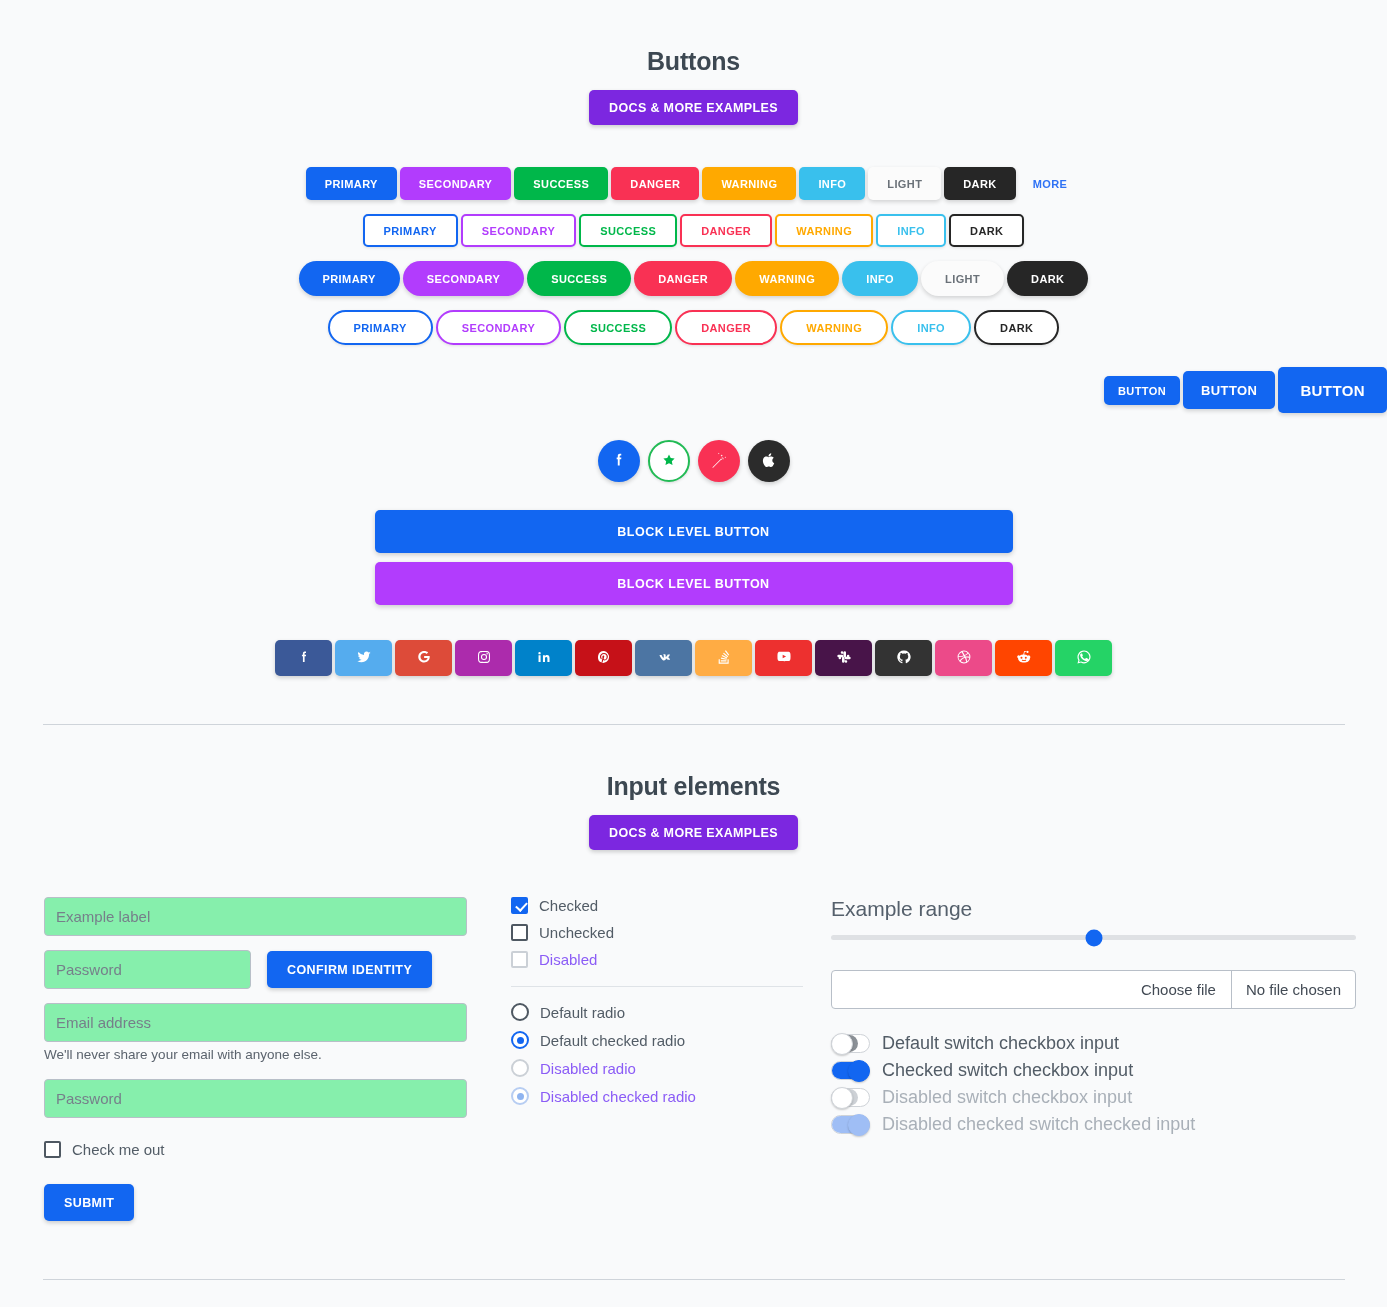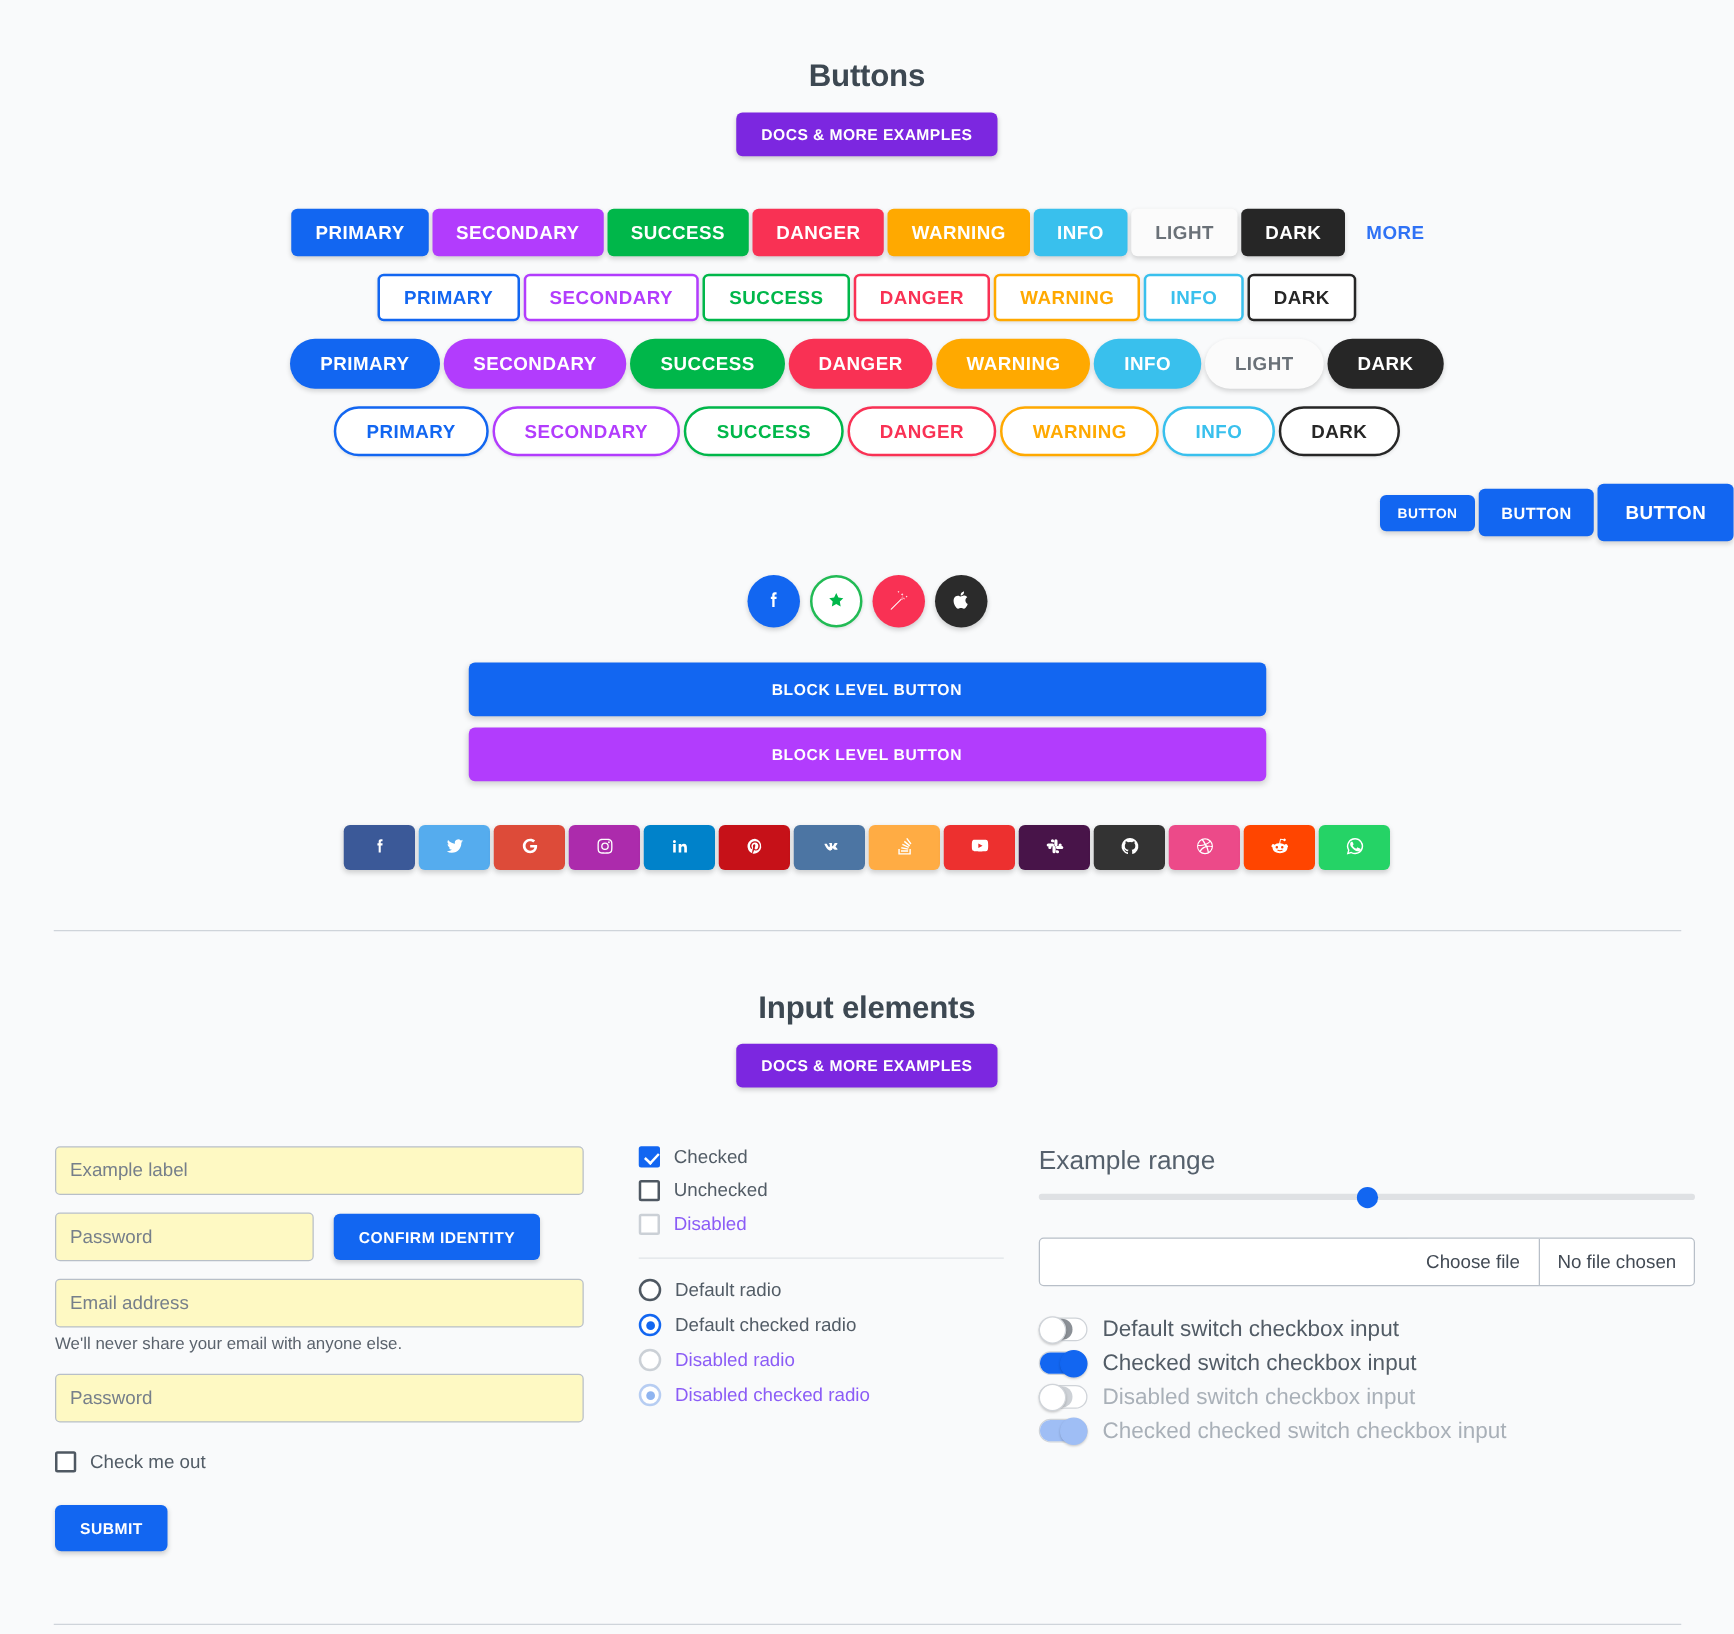--- a/index.html
+++ b/index.html
@@ -41,21 +41,21 @@
   
   .row {
     display: flex;
     justify-content: center;
     align-items: center;
     gap: 3px;
   }
   .btn {
     border: none;
     color: #fff;
-    font-size: 15px;
+    font-size: 11px;
     font-weight: bold;
     letter-spacing: 0.4px;
     padding: 11px 19px 10px;
     border-radius: 5px;
     cursor: pointer;
     box-shadow: 0 2px 4px rgba(0,0,0,.16);
     font-family: "Liberation Sans", sans-serif;
     white-space: nowrap;
   }
   .btn.pill { border-radius: 50px; padding: 12px 24px 11px; }
@@ -121,21 +121,21 @@
     gap: 0;
   }
   .col-a { width: 423px; }
   .col-b { width: 336px; padding-left: 44px; }
   .col-c { width: 540px; padding-left: 28px; }
 
   .form-ctl {
     display: block; width: 100%;
     border: 1px solid #b8bfc8; border-radius: 4px;
     padding: 10px 11px; font-size: 15px; color: #55606c;
-    background: #fef9c3; font-family: "Liberation Sans", sans-serif;
+    background: #86efac; font-family: "Liberation Sans", sans-serif;
     outline: none;
   }
   .form-ctl::placeholder { color: #767f8a; }
   .helper { font-size: 13.5px; color: #5b636d; margin: 5px 0 0; }
 
   .inline-row { display: flex; align-items: center; gap: 16px; margin-top: 14px; }
   .inline-row .form-ctl { width: 207px; }
   .btn-confirm {
     background: #1266f1; color: #fff; border: none; border-radius: 5px;
     padding: 12px 20px 11px; font-size: 12.5px; font-weight: bold;
@@ -473,21 +473,21 @@
                 <span class="fill"></span>
                 <span class="knob"></span>
               </span>
               <span class="lbl">Disabled switch checkbox input</span>
             </div>
             <div class="switch-line dim">
               <span class="switch on on-dim">
                 <span class="fill"></span>
                 <span class="knob"></span>
               </span>
-              <span class="lbl">Checked checked switch checkbox input</span>
+              <span class="lbl">Disabled checked switch checked input</span>
             </div>
           </div>
       </div>
 
     </div>
   </div>
 
   <hr class="divider" style="margin-top:58px;">
 </div>
 

